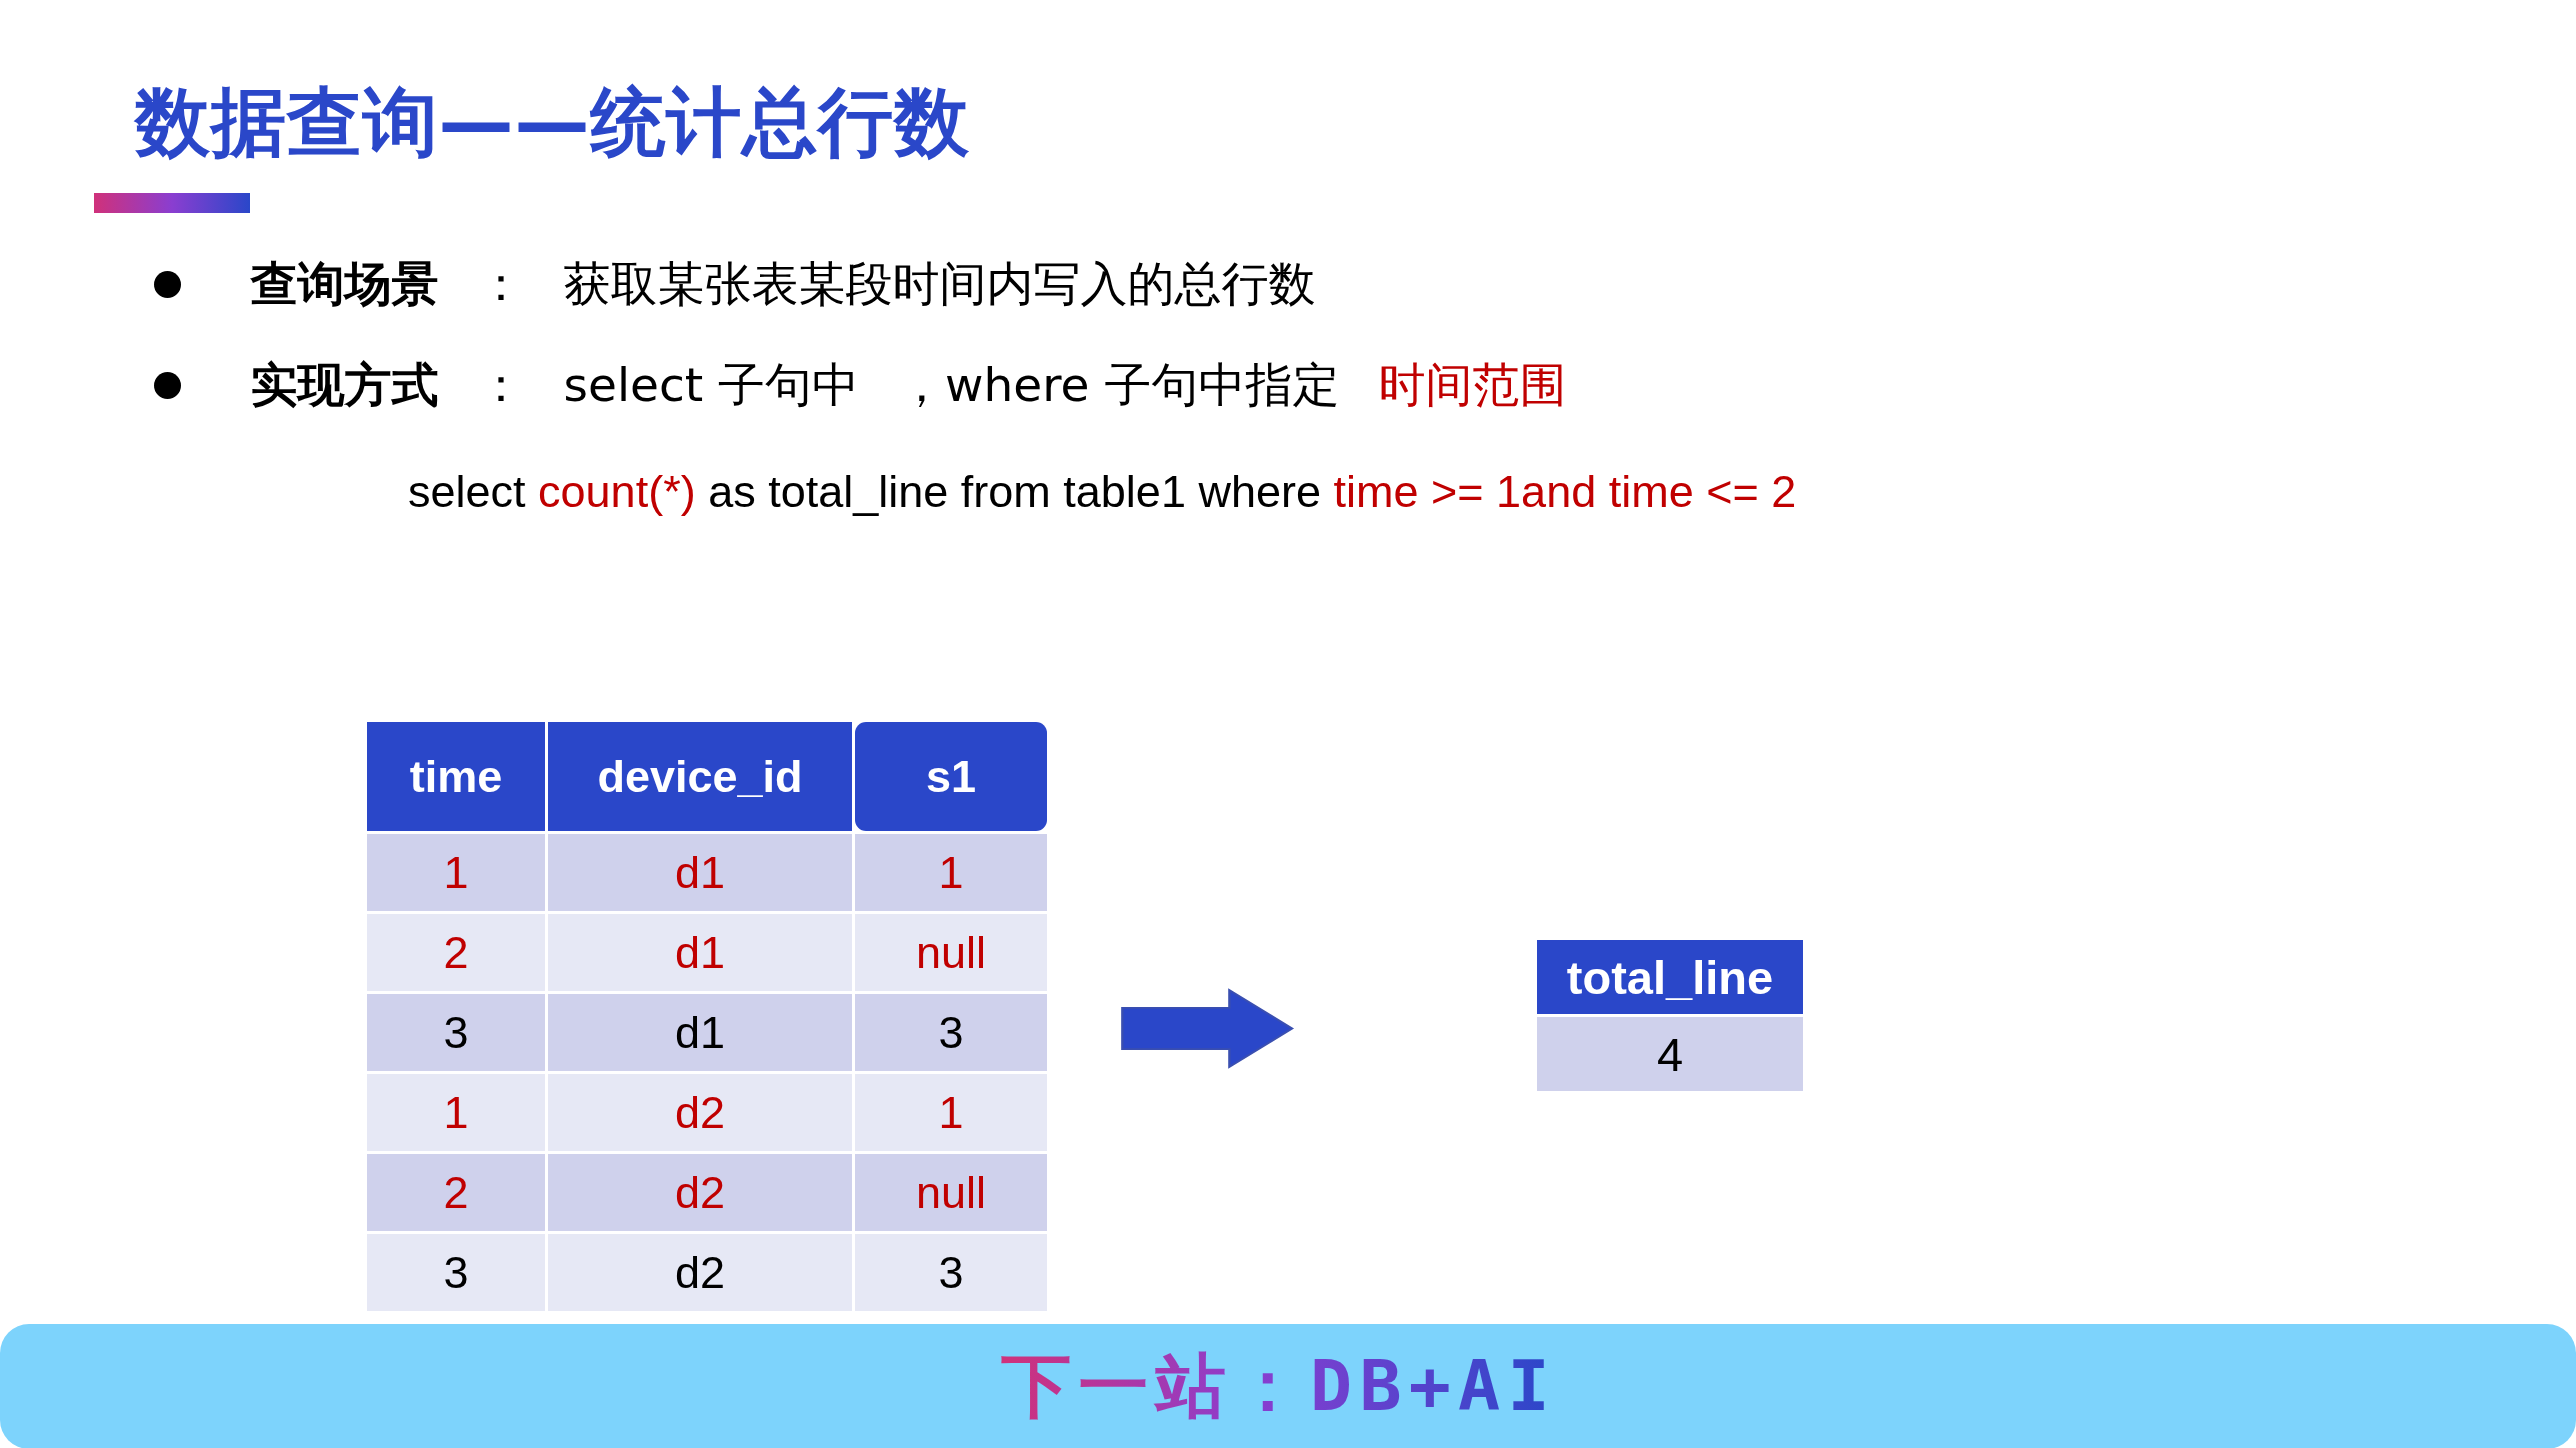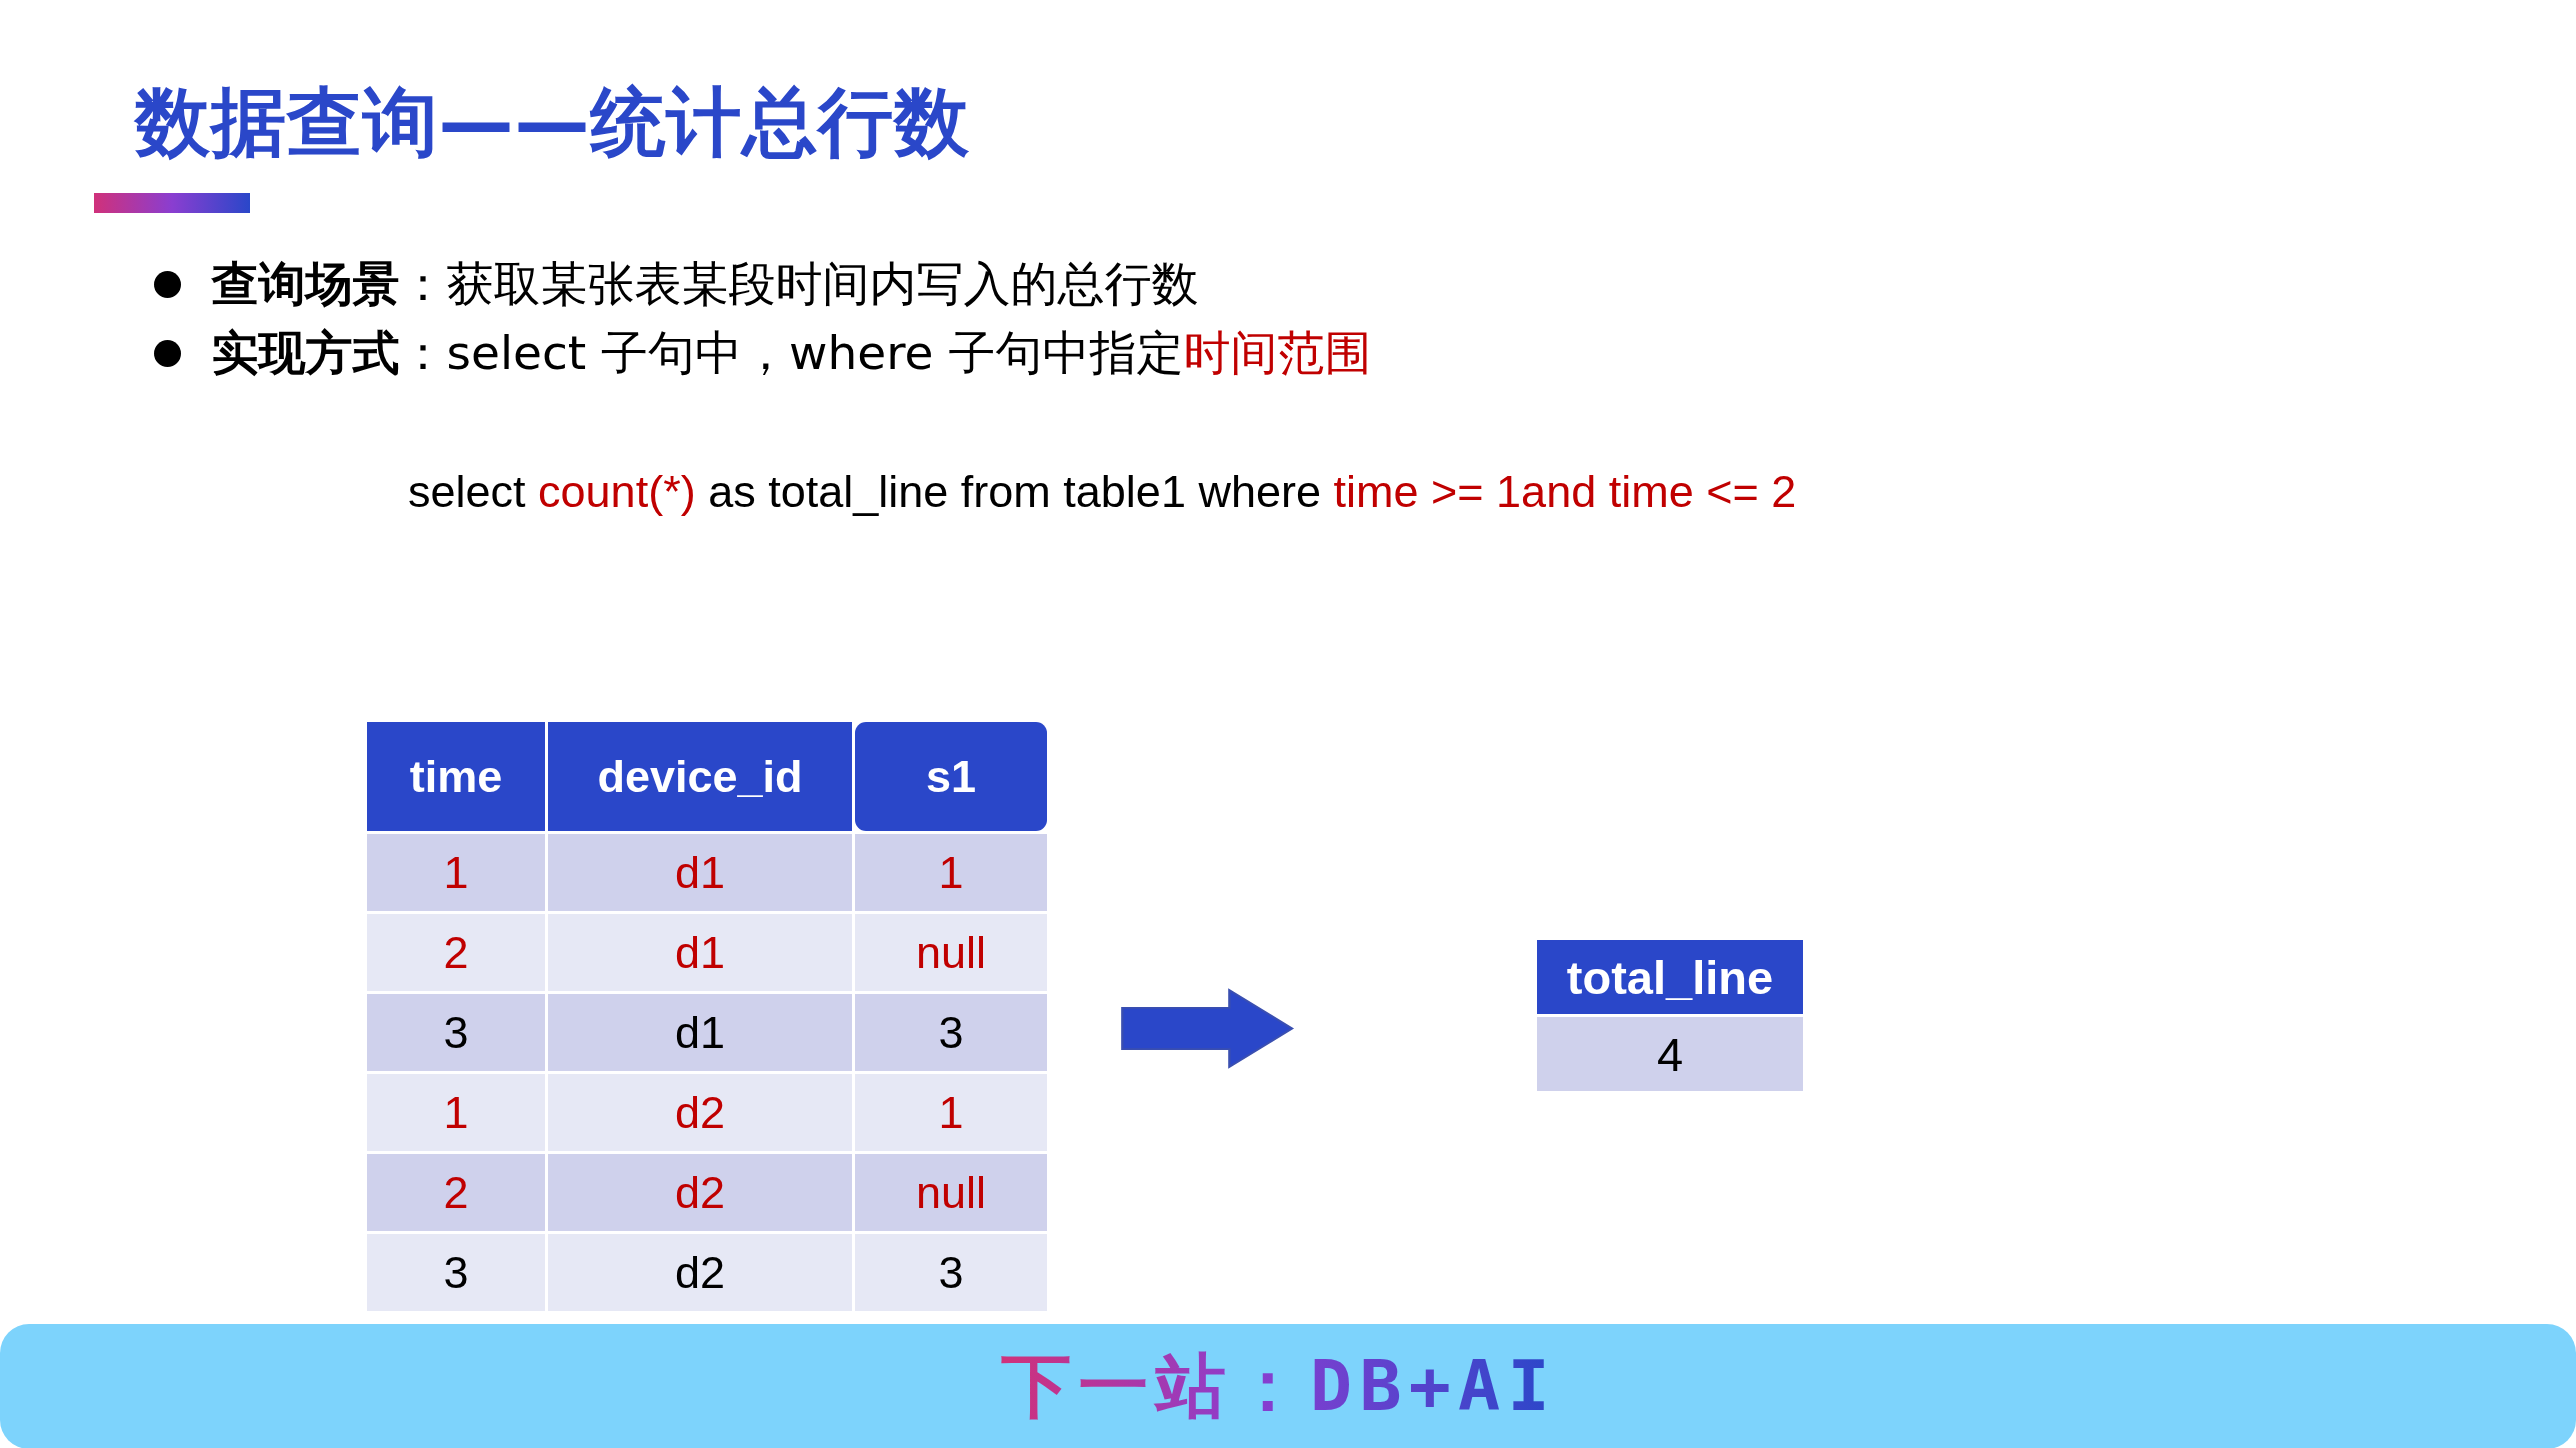--- a/index.html
+++ b/index.html
@@ -16,20 +16,21 @@
       margin-left: 44px;
     }
     .title-bar {
       position: absolute; left: 94px; top: 193px; width: 156px; height: 20px;
       background: linear-gradient(90deg, #d0317a 0%, #8a3ed0 50%, #2a47c9 100%);
     }
     .bullet {
       position: absolute; left: 154px; white-space: nowrap;
       font-size: 47px; color: #000; display: flex; align-items: center;
       font-family: "DejaVu Sans", sans-serif;
+      gap: 39px;
     }
     .bullet .dot {
       width: 27px; height: 27px; border-radius: 50%; background: #000;
       margin-right: 30.5px; flex: none;
     }
     .bullet .lead { font-weight: bold; }
     .red { color: #c00000; }
     .sql {
       position: absolute; left: 408px; top: 466px; white-space: nowrap;
       font-size: 45px; color: #000;
@@ -77,21 +78,21 @@
 <div class="title">数据查询——统计总行数</div>
 <div class="title-bar"></div>
 
 <div class="bullet" style="top:253px;">
   <span class="dot"></span>
   <span class="lead">查询场景</span>
   <span>：</span>
   <span>获取某张表某段时间内写入的总行数</span>
 </div>
 
-<div class="bullet" style="top:322px;">
+<div class="bullet" style="top:354px;">
   <span class="dot"></span>
   <span class="lead">实现方式</span>
   <span>：</span>
   <span>select 子句中</span>
   <span>，where 子句中指定</span>
   <span class="red">时间范围</span>
 </div>
 
 <div class="sql"><span>select </span><span class="red">count(*)</span><span> as total_line from table1 where </span><span class="red">time &gt;= 1and time &lt;= 2</span></div>
 

